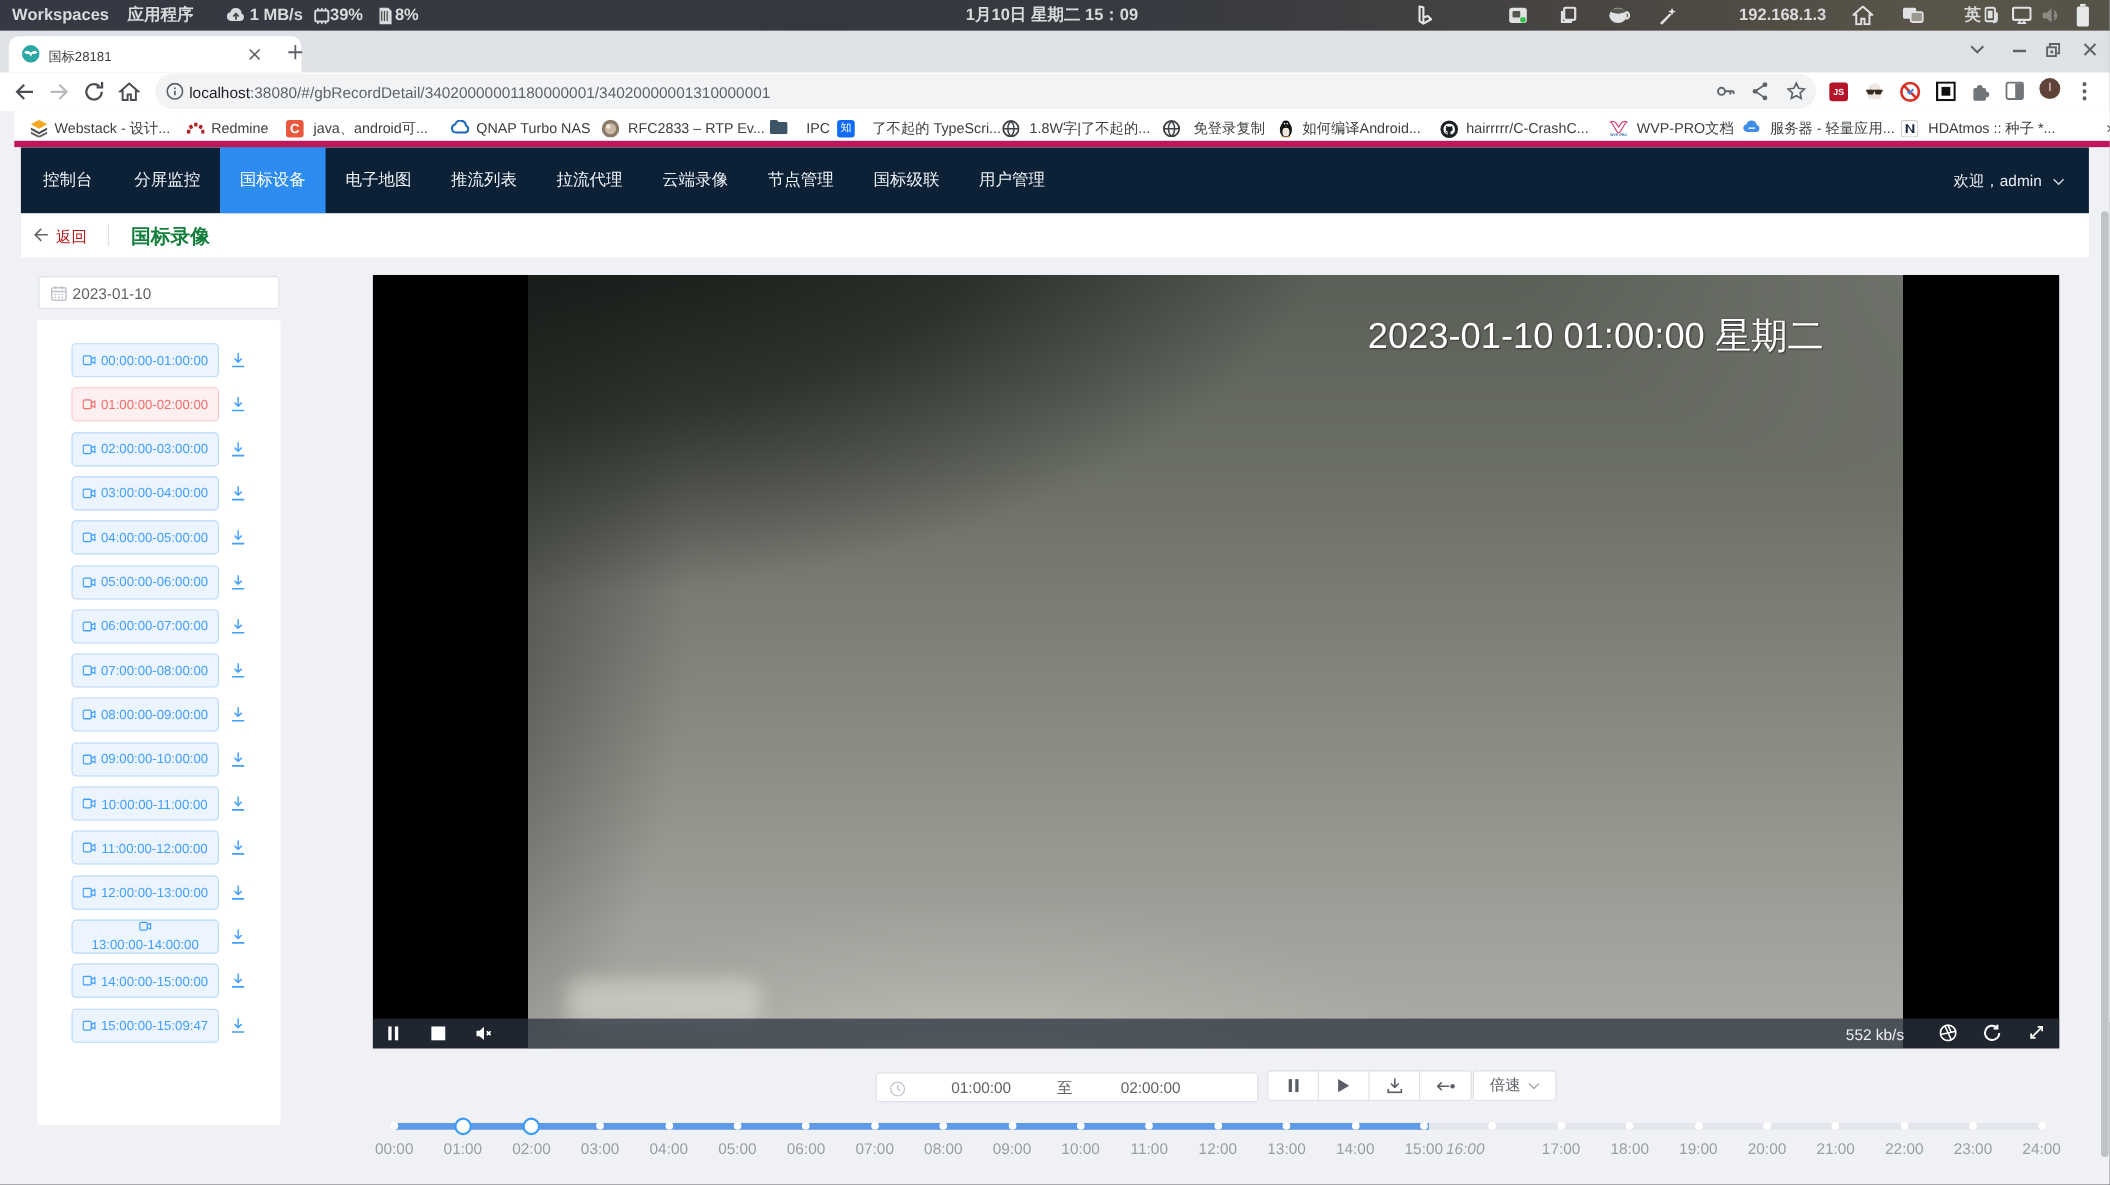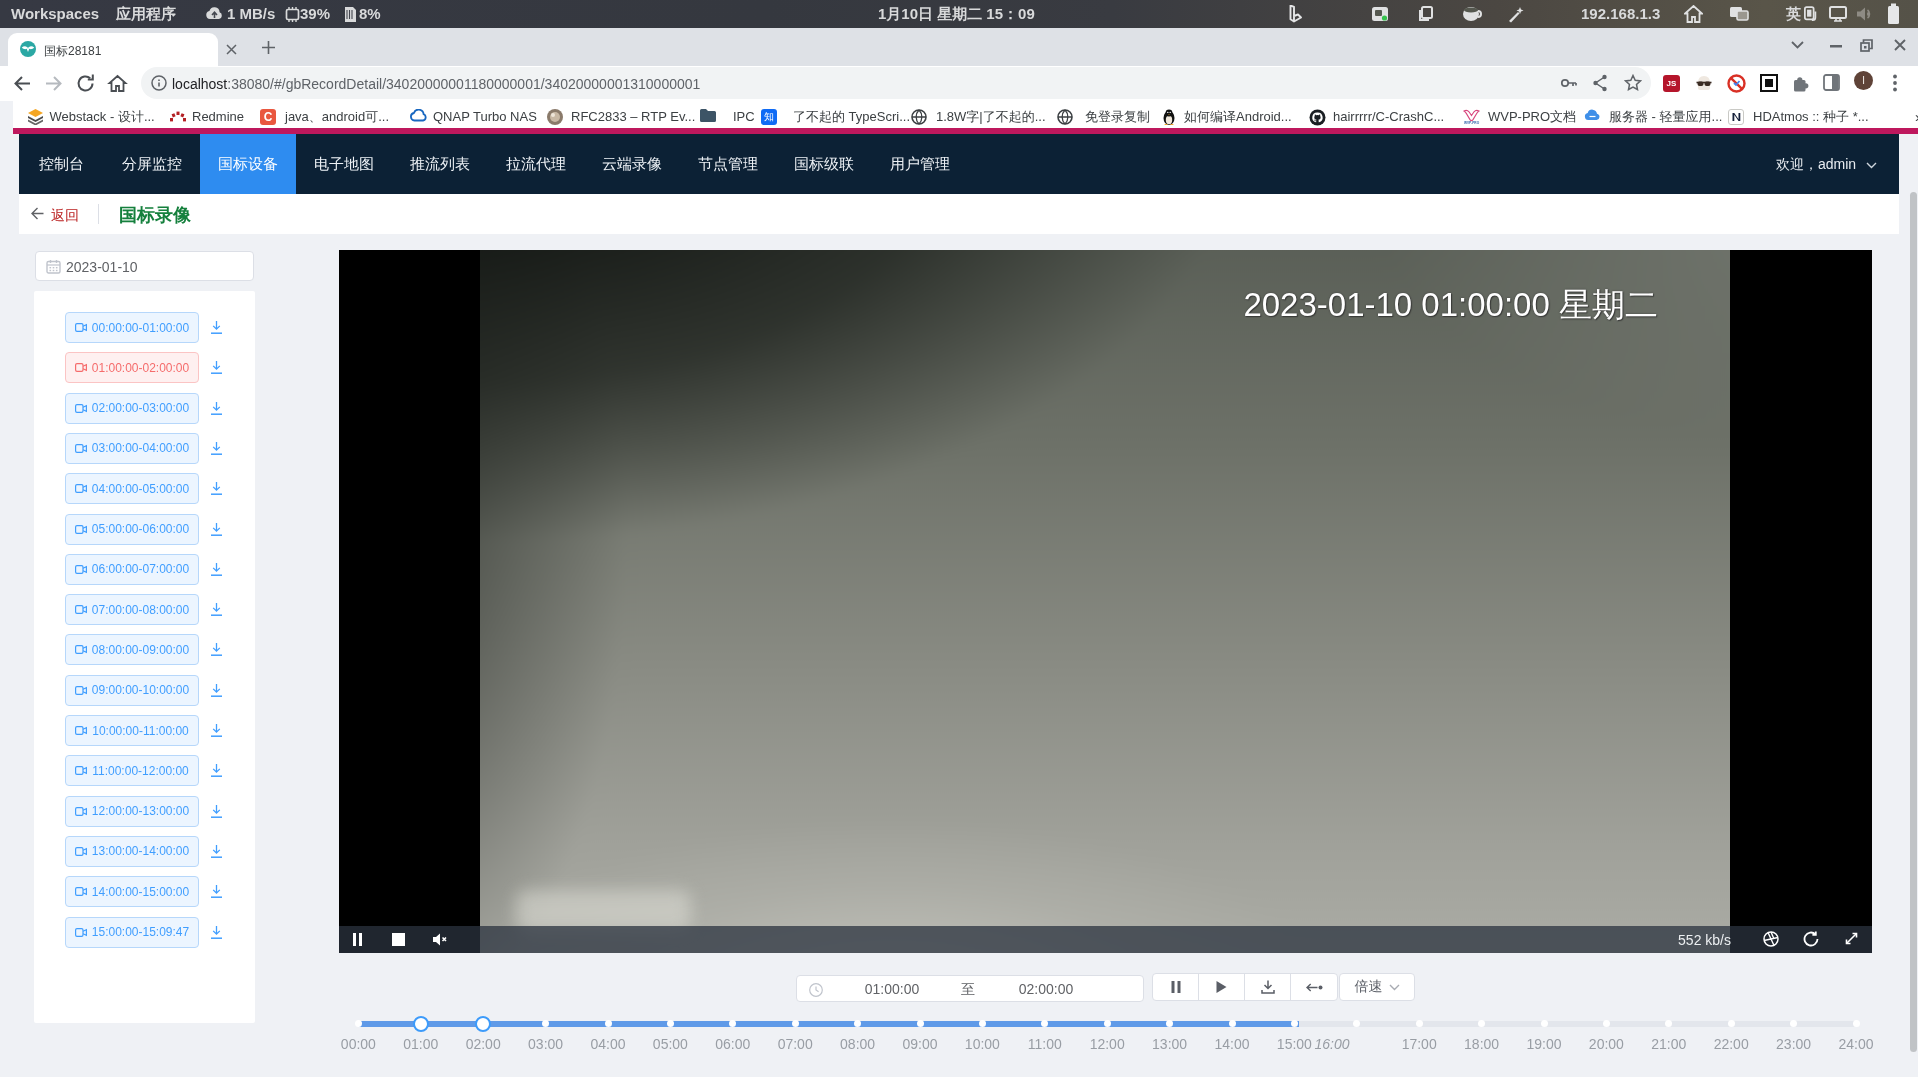--- a/index.html
+++ b/index.html
@@ -5,21 +5,21 @@
 * { margin:0; padding:0; box-sizing:border-box; }
 html,body { width:1918px; height:1077px; overflow:hidden; font-family:"Liberation Sans",sans-serif; }
 body { position:relative; background:#eff1f5; }
 svg { display:block; }
 #sysbar { position:absolute; left:0; top:0; width:1918px; height:28px;
   background:linear-gradient(90deg,#363943 0%,#35383f 40%,#393b41 58%,#4b4742 78%,#595549 92%,#555248 100%);
   color:#d9dadb; font-size:14px; font-weight:bold; }
 #sysbar .it { position:absolute; top:0; height:28px; line-height:28px; white-space:nowrap; }
 #sysbar .ic { position:absolute; }
 #tabbar { position:absolute; left:0; top:28px; width:1918px; height:38px; background:#dee1e6; }
-#tab1 { position:absolute; left:8px; top:5px; width:210px; height:33px; background:#fff; border-radius:9px 9px 0 0; }
+#tab1 { position:absolute; left:8px; top:5px; width:266px; height:33px; background:#fff; border-radius:9px 9px 0 0; }
 #tab1 .title { position:absolute; left:36px; top:10px; font-size:12px; color:#3c4043; }
 #addrbar { position:absolute; left:0; top:66px; width:1918px; height:35px; background:#fff; }
 #urlpill { position:absolute; left:141px; top:1px; width:1510px; height:32px; background:#f1f3f4; border-radius:16px; }
 #urltext { position:absolute; left:172px; top:10px; font-size:14px; color:#202124; }
 #urltext span { color:#5f6368; }
 #bookbar { position:absolute; left:13px; top:101px; width:1918px; height:33px; background:#fff; border-bottom:6px solid #be185d; }
 .bm { position:absolute; top:0; height:32px; line-height:32px; font-size:13px; color:#3c4043; white-space:nowrap; }
 .bmi { position:absolute; top:8px; }
 #page { position:absolute; left:0; top:134px; width:1918px; height:795px; background:#eff1f5; }
 #navbar { position:absolute; left:19px; top:0; width:1880px; height:60px; background:#0c2135; }
@@ -576,21 +576,21 @@
           <path d="M8 4.2 L11.4 2.7 V8.3 L8 6.8" fill="none" stroke="#409eff" stroke-width="1.2"></path>
         </svg>
         <span>12:00:00-13:00:00</span>
       </div>
 <div class="dl" style="top:512.6px;">
         <svg width="13" height="15" viewBox="0 0 13 15">
           <path d="M6.5 1 V9 M3.2 5.9 L6.5 9.2 L9.8 5.9" fill="none" stroke="#409eff" stroke-width="1.3"></path>
           <path d="M1 13.2 h11" stroke="#409eff" stroke-width="1.5"></path>
         </svg>
       </div>
-<div class="seg seg-b" style="top:544.9px;">
+<div class="seg seg-b" style="top:544.9px;flex-direction:column;">
         <svg width="12" height="11" viewBox="0 0 12 11">
           <rect x="0.6" y="1.6" width="7.4" height="7.8" rx="1.4" fill="none" stroke="#409eff" stroke-width="1.2"></rect>
           <path d="M8 4.2 L11.4 2.7 V8.3 L8 6.8" fill="none" stroke="#409eff" stroke-width="1.2"></path>
         </svg>
         <span>13:00:00-14:00:00</span>
       </div>
 <div class="dl" style="top:552.9px;">
         <svg width="13" height="15" viewBox="0 0 13 15">
           <path d="M6.5 1 V9 M3.2 5.9 L6.5 9.2 L9.8 5.9" fill="none" stroke="#409eff" stroke-width="1.3"></path>
           <path d="M1 13.2 h11" stroke="#409eff" stroke-width="1.5"></path>

